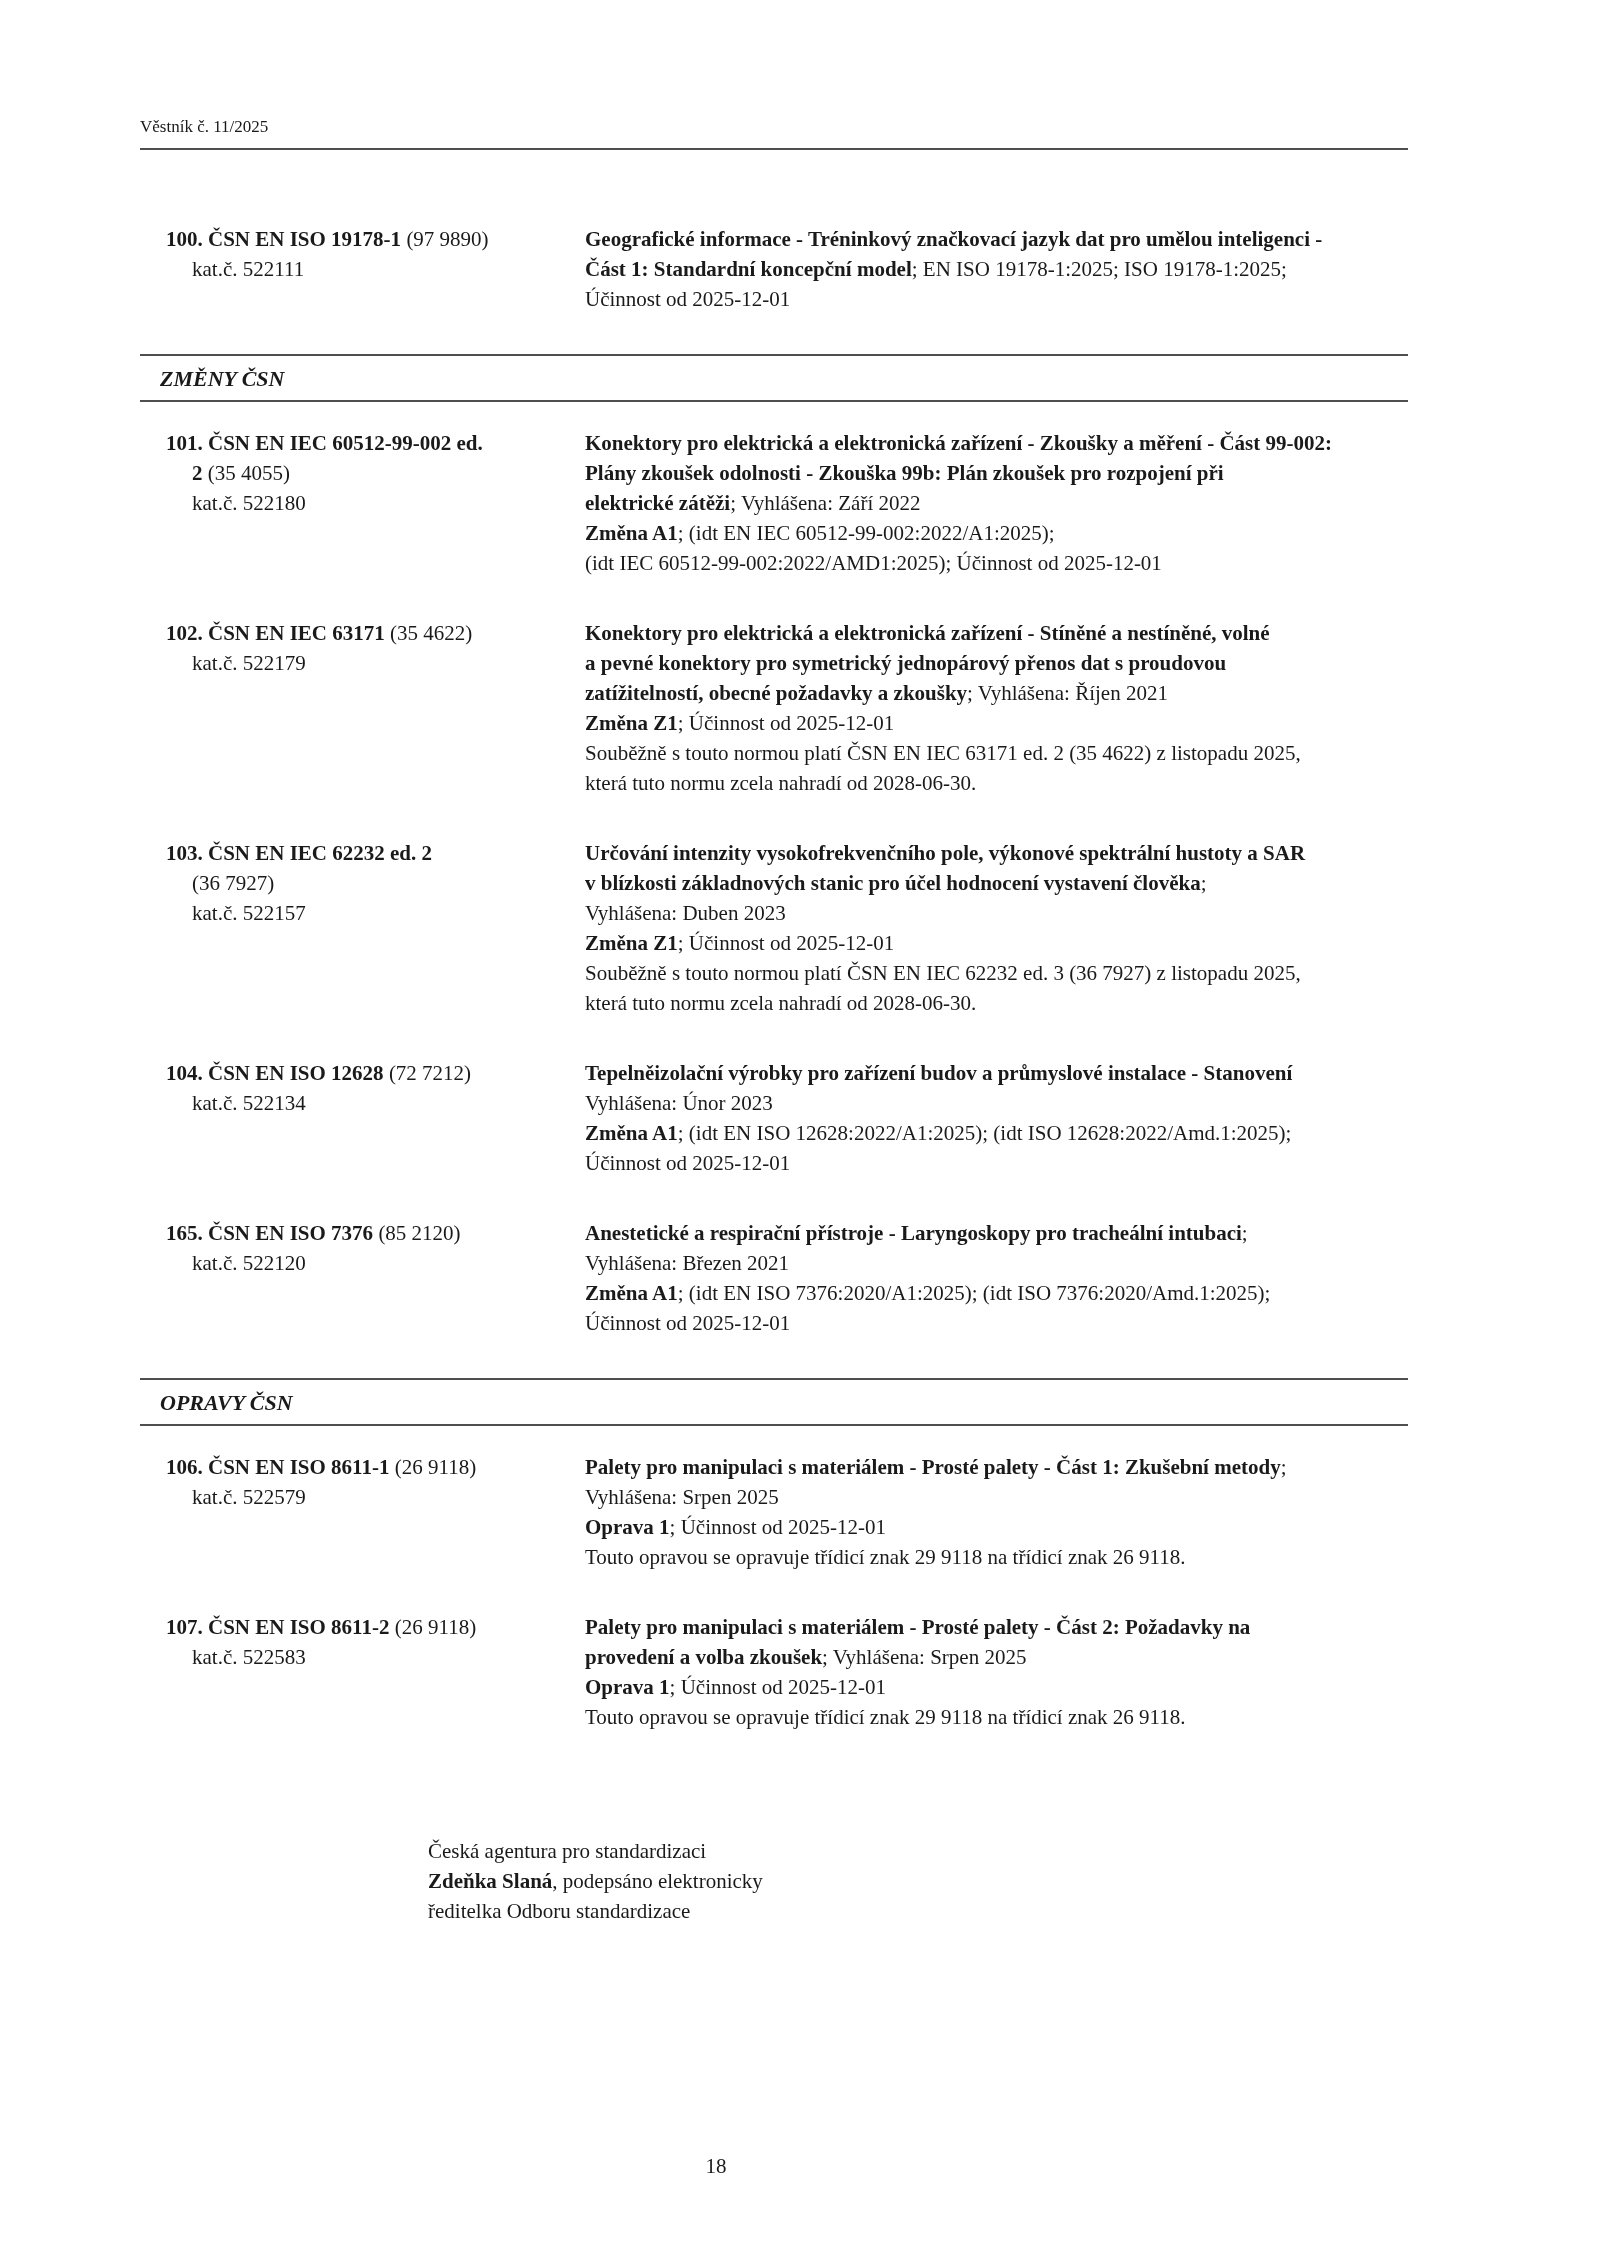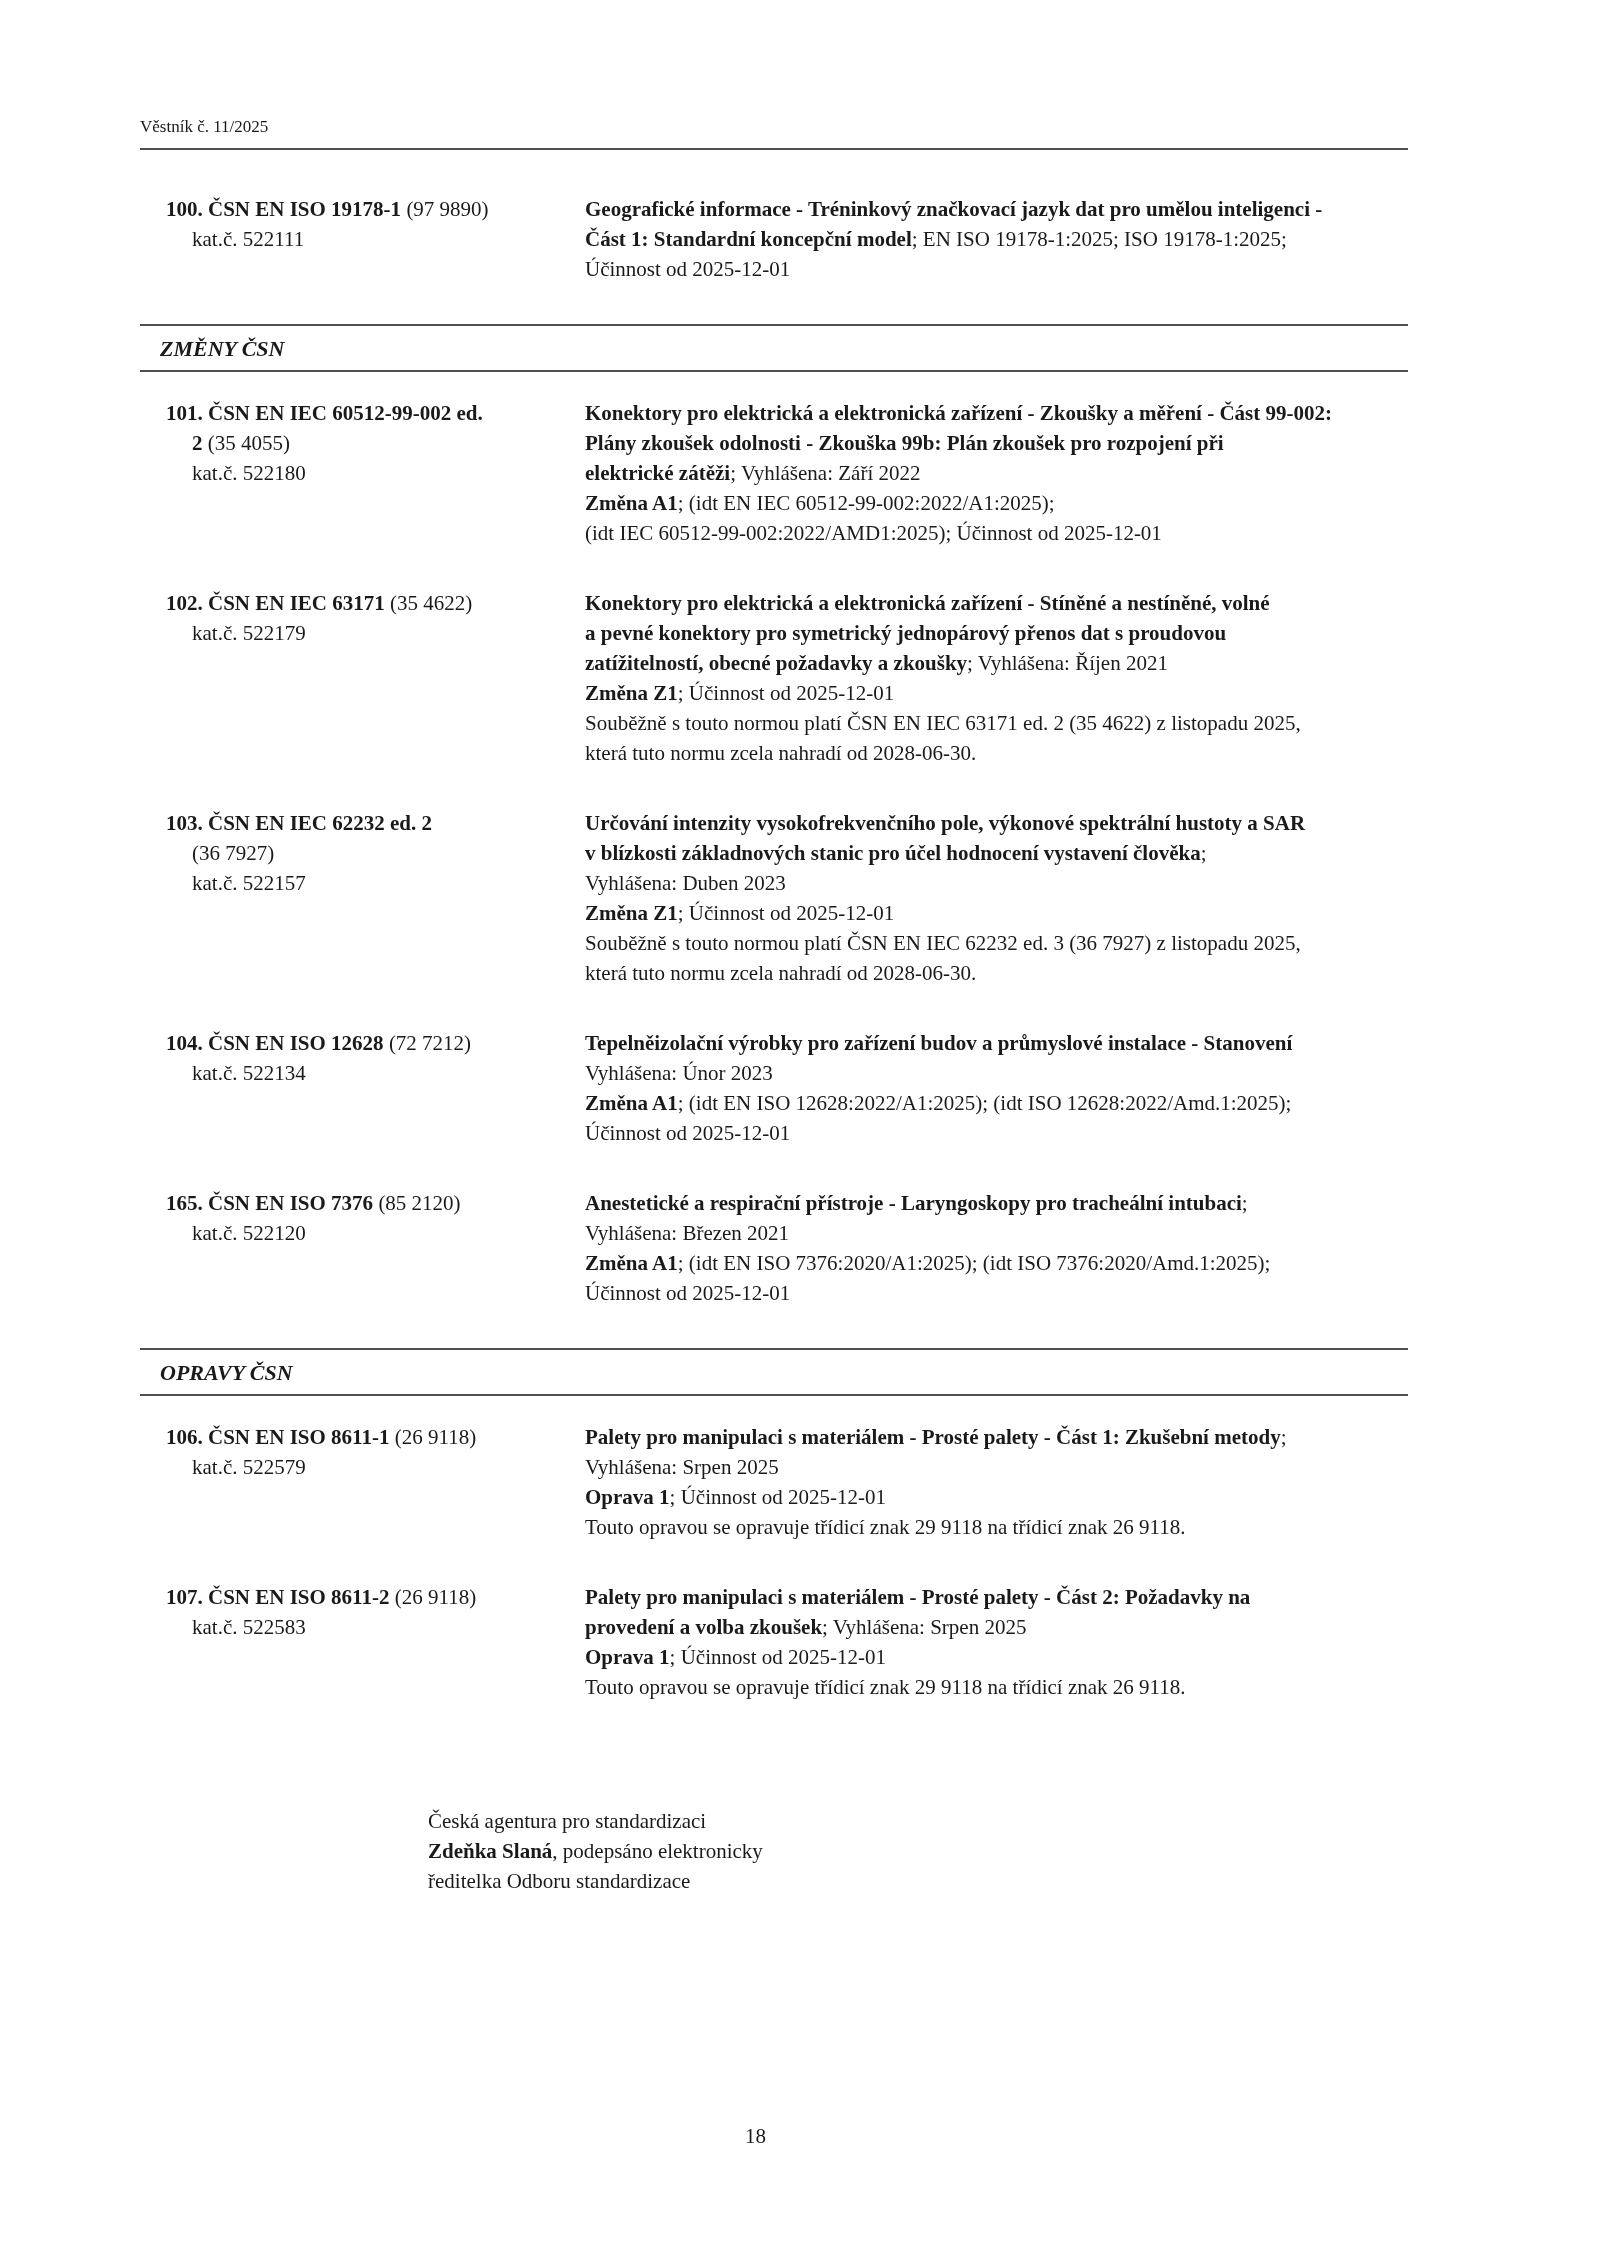--- a/index.html
+++ b/index.html
@@ -8,21 +8,21 @@
     width:1600px;
     min-height:2263px;
     font-family:"Liberation Serif", serif;
     color:#1a1a1a;
     -webkit-font-smoothing:antialiased;
   }
   .page{margin-left:140px;width:1268px;padding-top:112px;}
   .header-title{font-size:17px;line-height:30px;}
   .rule{height:2px;background:#4f4f4f;margin-top:6px;}
   .entry{display:flex;margin-bottom:40px;font-size:21px;line-height:30px;}
-  .first-entry{margin-top:44px;}
+  .first-entry{margin-top:74px;}
   .entry-left{flex:0 0 445px;width:445px;box-sizing:border-box;padding-left:26px;}
   .entry-right{flex:1;min-width:0;}
   .ln{white-space:nowrap;}
   .b{font-weight:bold;}
   .entry-id .ln:not(:first-child){padding-left:26px;}
   .entry-kat{padding-left:26px;}
   .section-bar{
     border-top:2px solid #4f4f4f;
     border-bottom:2px solid #4f4f4f;
     padding:8px 0 6px 20px;
@@ -30,21 +30,21 @@
     margin:26px 0;
     font-style:italic;
   }
   .signature{
     width:600px;margin-left:288px;margin-top:104px;
     font-size:21px;line-height:30px;
   }
   .signature .ln{white-space:normal;}
   .pagenum{
     width:100px;margin-left:526px;margin-top:225px;
-    text-align:right;font-size:21px;line-height:30px;
+    text-align:center;font-size:21px;line-height:30px;
     padding-bottom:40px;
   }
 </style>
 </head>
 <body>
 
 <div class="page">
 
   <div>
     <div class="header-title">Věstník č. 11/2025</div>

